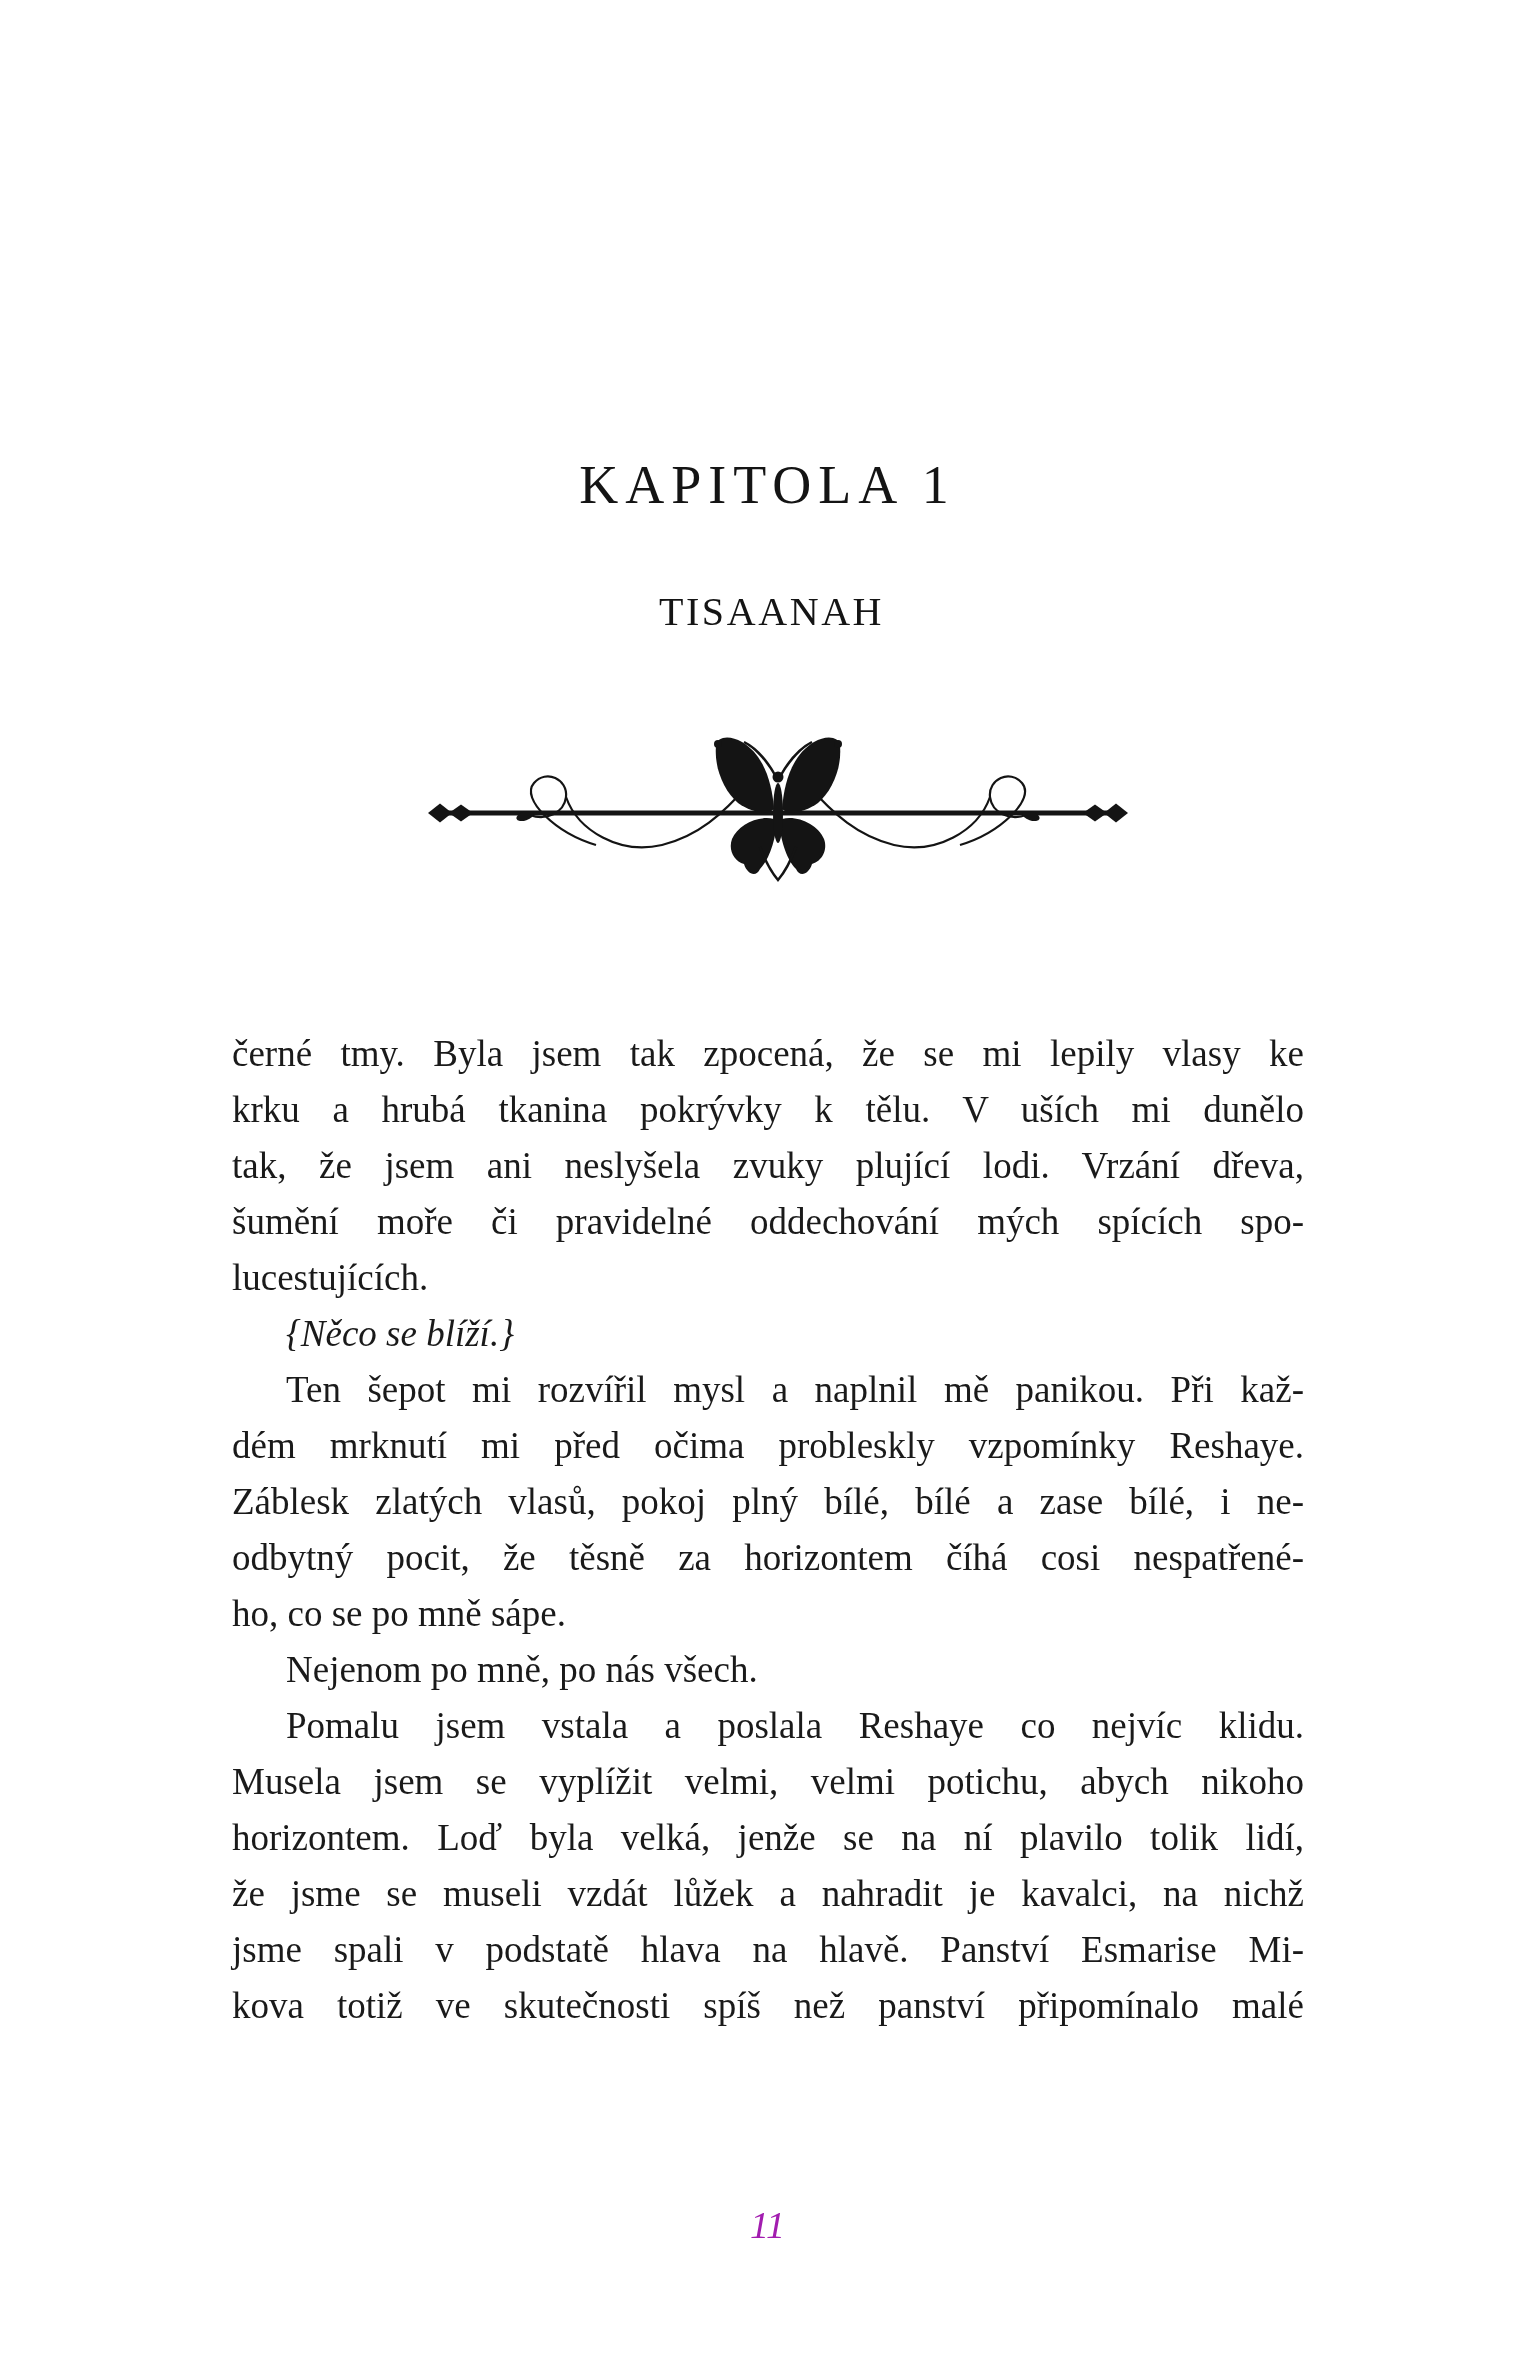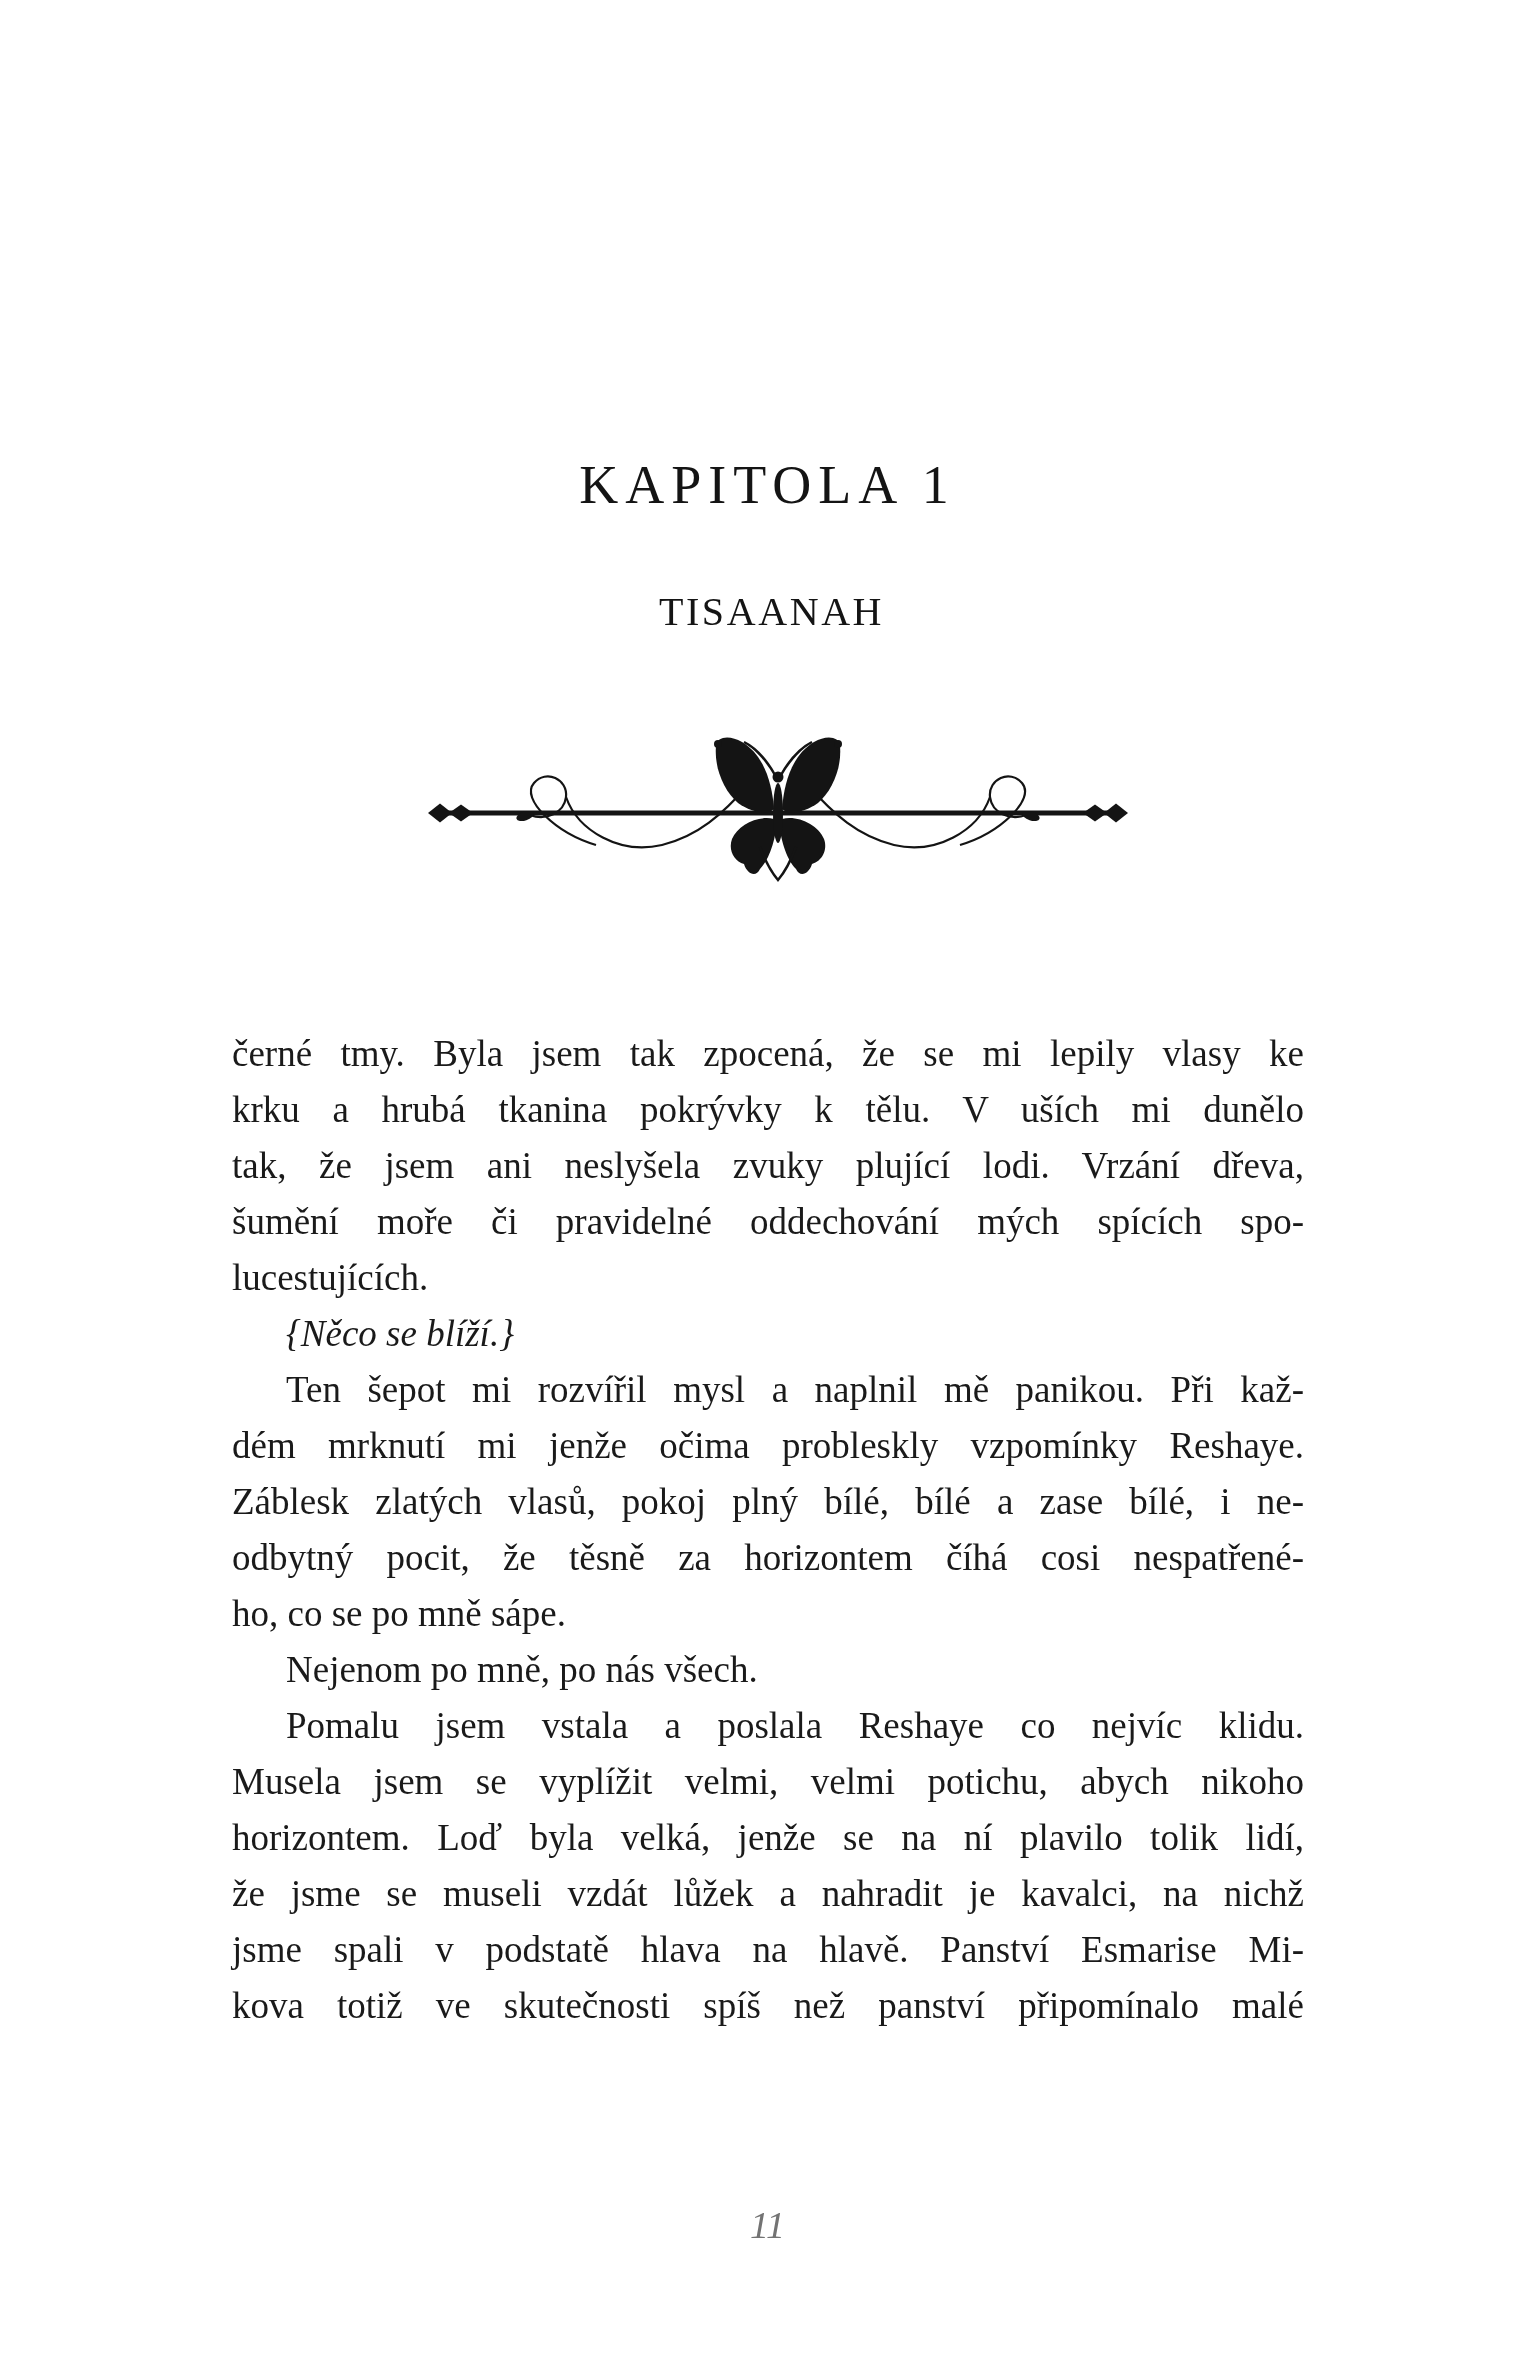--- a/index.html
+++ b/index.html
@@ -62,21 +62,21 @@
   .body-text .ital { font-style: italic; }
   .page-number {
     position: absolute;
     top: 2206px;
     left: 0;
     width: 100%;
     text-align: center;
     font-style: italic;
     font-size: 38px;
     line-height: 1;
-    color: #737373;
+    color: #a21caf;
   }
 </style>
 </head>
 <body>
 
 <div class="page">
 
   <h1 class="chapter-title">KAPITOLA 1</h1>
 
   <h2 class="chapter-subtitle">TISAANAH</h2>
@@ -116,21 +116,21 @@
   </div>
 
   <div class="body-text">
       <div class="line just">černé tmy. Byla jsem tak zpocená, že se mi lepily vlasy ke</div>
       <div class="line just">krku a hrubá tkanina pokrývky k tělu. V uších mi dunělo</div>
       <div class="line just">tak, že jsem ani neslyšela zvuky plující lodi. Vrzání dřeva,</div>
       <div class="line just">šumění moře či pravidelné oddechování mých spících spo-</div>
       <div class="line left">lucestujících.</div>
       <div class="line left ind ital">{Něco se blíží.}</div>
       <div class="line just ind">Ten šepot mi rozvířil mysl a naplnil mě panikou. Při kaž-</div>
-      <div class="line just">dém mrknutí mi jenže očima probleskly vzpomínky Reshaye.</div>
+      <div class="line just">dém mrknutí mi před očima probleskly vzpomínky Reshaye.</div>
       <div class="line just">Záblesk zlatých vlasů, pokoj plný bílé, bílé a zase bílé, i ne-</div>
       <div class="line just">odbytný pocit, že těsně za horizontem číhá cosi nespatřené-</div>
       <div class="line left">ho, co se po mně sápe.</div>
       <div class="line left ind">Nejenom po mně, po nás všech.</div>
       <div class="line just ind">Pomalu jsem vstala a poslala Reshaye co nejvíc klidu.</div>
       <div class="line just">Musela jsem se vyplížit velmi, velmi potichu, abych nikoho</div>
       <div class="line just">horizontem. Loď byla velká, jenže se na ní plavilo tolik lidí,</div>
       <div class="line just">že jsme se museli vzdát lůžek a nahradit je kavalci, na nichž</div>
       <div class="line just">jsme spali v podstatě hlava na hlavě. Panství Esmarise Mi-</div>
       <div class="line just">kova totiž ve skutečnosti spíš než panství připomínalo malé</div>

